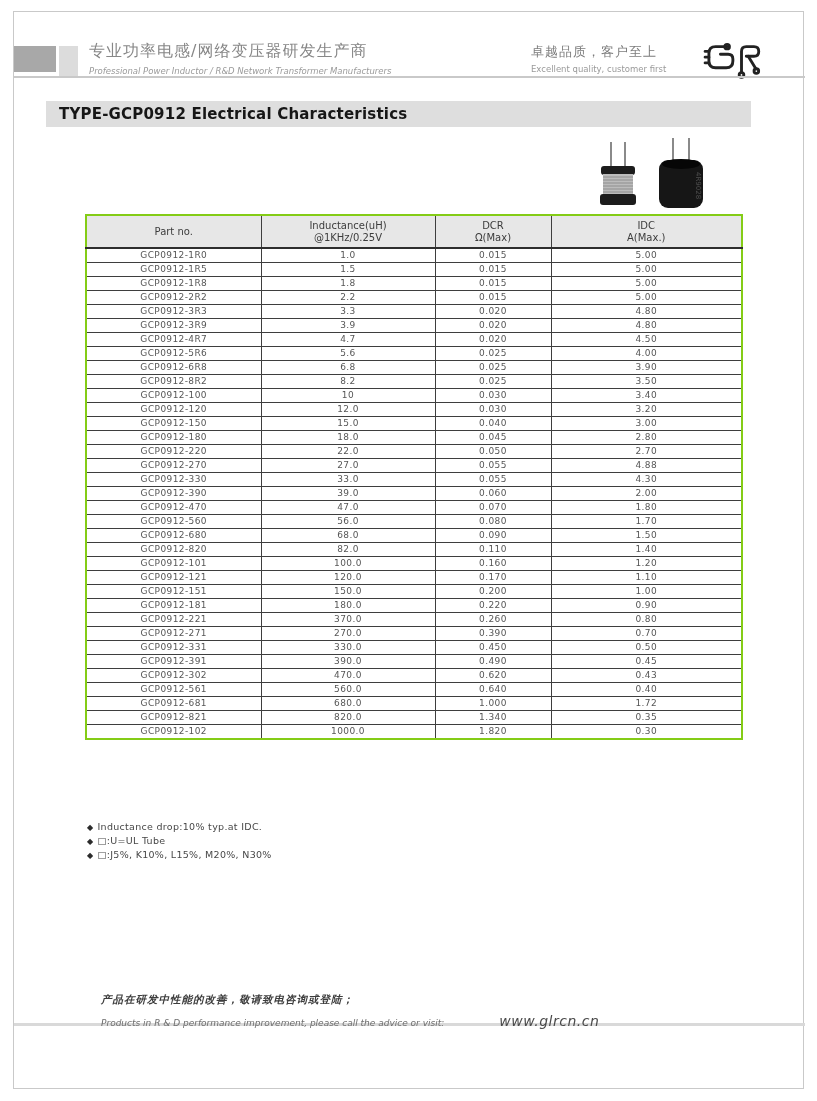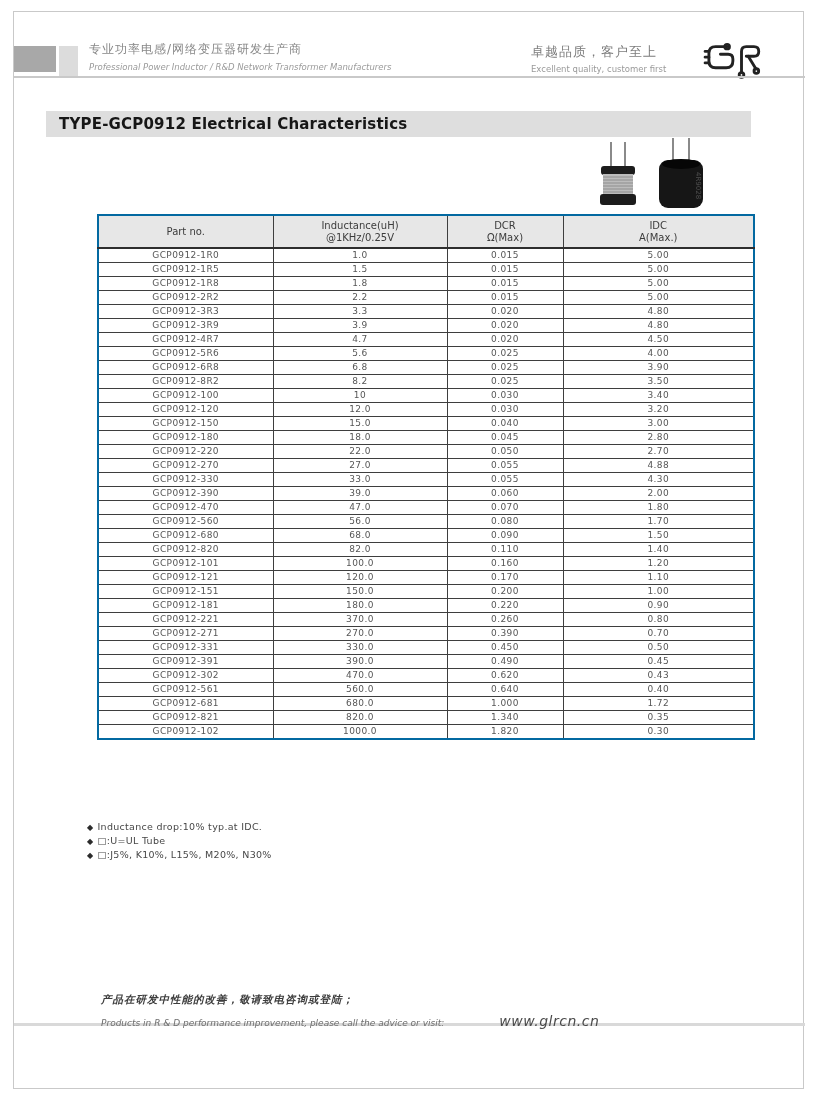--- a/index.html
+++ b/index.html
@@ -13,40 +13,40 @@
   .page {
     position: absolute; left: 13px; top: 11px;
     width: 791px; height: 1078px;
     border: 1px solid #c9c9c9;
     background: #ffffff;
   }
   
   .sq-dark  { position: absolute; left: 0px;  top: 34px; width: 42px; height: 26px; background: #a8a8a8; }
   .sq-light { position: absolute; left: 45px; top: 34px; width: 19px; height: 31px; background: #dcdcdc; }
   .company { position: absolute; left: 75px; top: 29px; }
-  .company-cn { font-size: 12px; color: #878787; letter-spacing: 1px; }
+  .company-cn { font-size: 16px; color: #878787; letter-spacing: 1px; }
   .company-en { font-size: 8.5px; font-style: italic; color: #9a9a9a; margin-top: 4px; }
   .slogan { position: absolute; left: 517px; top: 31px; }
   .slogan-cn { font-size: 13px; color: #7c7c7c; letter-spacing: 1px; }
   .slogan-en { font-size: 8.5px; color: #9a9a9a; margin-top: 3px; }
   .logo { position: absolute; left: 683px; top: 26px; width: 66px; height: 46px; }
   .header-rule { position: absolute; left: 0; top: 64px; width: 791px; height: 2px; background: #c9c9c9; }
   
   .title-bar {
-    position: absolute; left: 32px; top: 99px; width: 705px; height: 26px;
+    position: absolute; left: 32px; top: 89px; width: 705px; height: 26px;
     background: #dedede; display: flex; align-items: center; padding-left: 13px;
   }
   .title-bar span { font-size: 15px; font-weight: bold; color: #161616; letter-spacing: 0.2px; }
   
   .photos { position: absolute; left: 573px; top: 124px; width: 140px; height: 82px; }
   
   .spec-table {
-    position: absolute; left: 83px; top: 202px;
+    position: absolute; left: 71px; top: 202px;
     width: 656px; border-collapse: collapse; table-layout: fixed;
-    border: 2px solid #0369a1;
+    border: 2px solid #84cc16;
   }
   .spec-table th, .spec-table td { border: 1px solid #3e3e3e; text-align: center; }
   .spec-table thead th {
     background: #e7e7e7; font-weight: normal; font-size: 10px; color: #3c3c3c;
     height: 33px; padding: 2px 0; border-bottom: 2px solid #2e2e2e; vertical-align: middle;
   }
   .th-line { line-height: 12px; }
   .spec-table td {
     height: 14px; line-height: 13px; font-size: 9px; color: #565656; padding: 0;
     letter-spacing: 0.4px; background: #ffffff;

